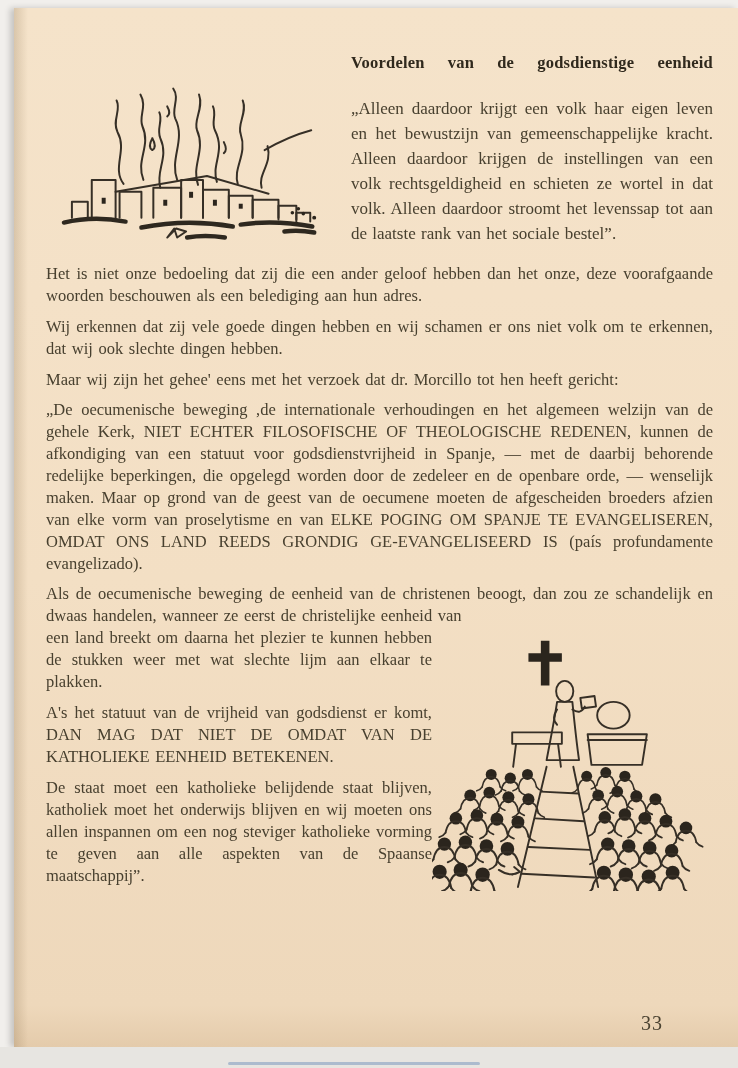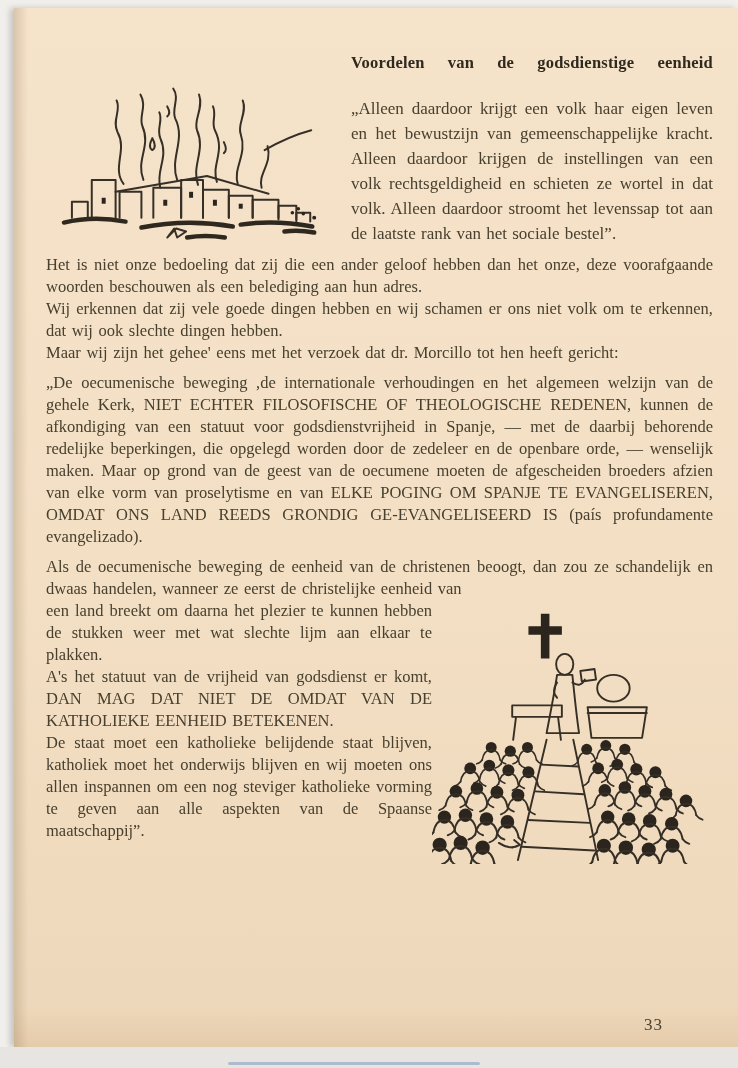--- a/index.html
+++ b/index.html
@@ -46,29 +46,29 @@
   .top-quote {
     margin-top: 22px; font-size: 17px; line-height: 25px;
     text-align: justify; word-spacing: 1px;
   }
   
   .exh-heading { margin-top: 19px; }
   .body-par {
     font-size: 16.5px; line-height: 22px; text-align: justify;
     word-spacing: 1.5px;
   }
-  .gap-small { margin-top: 0; }
+  .gap-small { margin-top: 9px; }
   .gap-blank { margin-top: 8px; }
   
   .closing-columns { display: flex; }
   .closing-left { flex: none; width: 386px; }
   .closing-right { flex: 1; display: flex; justify-content: center; padding-top: 6px; }
   .page-number {
     position: absolute; bottom: 12px; right: 75px;
-    font-size: 17px; color: #4a4231; letter-spacing: 1px;
+    font-size: 20px; color: #4a4231; letter-spacing: 1px;
   }
   
   .sketch { stroke: #362f26; stroke-width: 2; fill: none; stroke-linecap: round; stroke-linejoin: round; }
   .sketch-thick { stroke: #2e281f; stroke-width: 4.5; fill: none; stroke-linecap: round; }
   .sketch-fill { fill: #2b251d; stroke: none; }
 </style>
 </head>
 <body>
 
 <div class="page">

